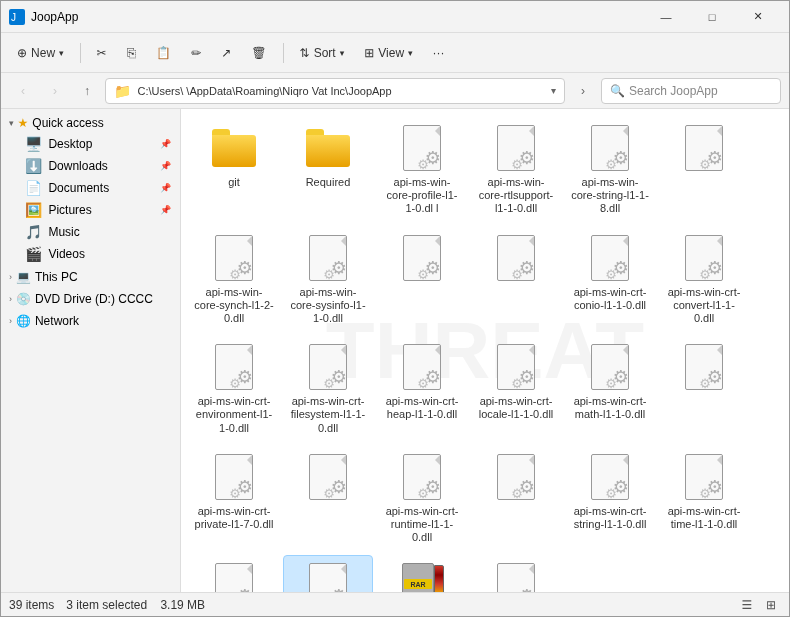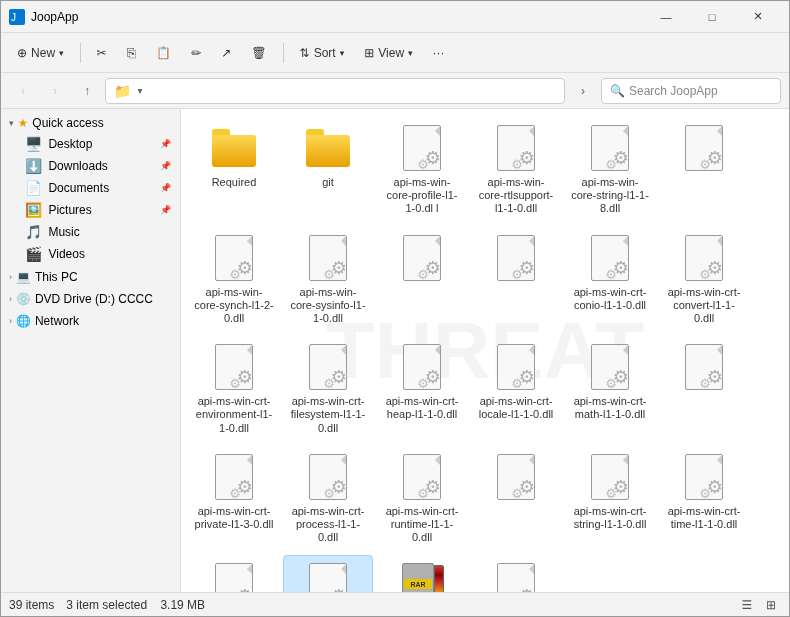--- a/index.html
+++ b/index.html
@@ -106,20 +106,21 @@
     </button>
     <button class="tb-btn">···</button>
   </div>
 
   <div class="address-bar">
     <button class="addr-nav-btn disabled">‹</button>
     <button class="addr-nav-btn disabled">›</button>
     <button class="addr-nav-btn">↑</button>
     <div class="address-input">
       <span class="addr-folder-icon">📁</span>
+      <span class="addr-text">C:\Users\            \AppData\Roaming\Niqro Vat Inc\JoopApp</span>
       <span class="addr-chevron">▾</span>
     </div>
     <button class="addr-nav-btn">›</button>
     <div class="search-box">
       <span>🔍</span>
       <span>Search JoopApp</span>
     </div>
   </div>
 
   <div class="main-area">
@@ -192,30 +193,30 @@
       <div class="watermark">THREAT</div>
       <div class="files-grid" id="files-grid">
 
       <div class="file-item">
             <div class="file-icon">
               <div style="position:relative; width:44px; height:38px;">
       <div style="position:absolute; top:0; left:0; width:18px; height:8px; background:#f5cc30; border-radius:3px 3px 0 0;"></div>
       <div style="position:absolute; top:6px; left:0; width:44px; height:32px; background:linear-gradient(to bottom,#fdd853,#e8a000); border-radius:0 3px 3px 3px;"></div>
     </div>
             </div>
-            <div class="file-label">Required</div>
+            <div class="file-label">git</div>
           </div>
           <div class="file-item">
             <div class="file-icon">
               <div style="position:relative; width:44px; height:38px;">
       <div style="position:absolute; top:0; left:0; width:18px; height:8px; background:#f5cc30; border-radius:3px 3px 0 0;"></div>
       <div style="position:absolute; top:6px; left:0; width:44px; height:32px; background:linear-gradient(to bottom,#fdd853,#e8a000); border-radius:0 3px 3px 3px;"></div>
     </div>
             </div>
-            <div class="file-label">git</div>
+            <div class="file-label">Required</div>
           </div>
           <div class="file-item">
             <div class="file-icon">
               <div style="position:relative;width:38px;height:46px;">
       <div style="position:absolute;top:0;left:0;width:38px;height:46px;background:#f8f8f8;border:1.5px solid #999;border-radius:2px;">
         <div style="position:absolute;top:0;right:0;width:0;height:0;border-style:solid;border-width:0 10px 10px 0;border-color:transparent #ccc transparent transparent;"></div>
         <div style="position:absolute;top:0;right:0;width:0;height:0;border-style:solid;border-width:10px 10px 0 0;border-color:#f8f8f8 transparent transparent transparent;"></div>
       </div>
       <span style="position:absolute;bottom:4px;right:0px;font-size:18px;color:#b0b0b0;line-height:1;">⚙</span>
       <span style="position:absolute;bottom:0px;right:12px;font-size:13px;color:#c0c0c0;line-height:1;">⚙</span>
@@ -418,34 +419,33 @@
             <div class="file-icon">
               <div style="position:relative;width:38px;height:46px;">
       <div style="position:absolute;top:0;left:0;width:38px;height:46px;background:#f8f8f8;border:1.5px solid #999;border-radius:2px;">
         <div style="position:absolute;top:0;right:0;width:0;height:0;border-style:solid;border-width:0 10px 10px 0;border-color:transparent #ccc transparent transparent;"></div>
         <div style="position:absolute;top:0;right:0;width:0;height:0;border-style:solid;border-width:10px 10px 0 0;border-color:#f8f8f8 transparent transparent transparent;"></div>
       </div>
       <span style="position:absolute;bottom:4px;right:0px;font-size:18px;color:#b0b0b0;line-height:1;">⚙</span>
       <span style="position:absolute;bottom:0px;right:12px;font-size:13px;color:#c0c0c0;line-height:1;">⚙</span>
     </div>
             </div>
-            <div class="file-label">api-ms-win-crt-private-l1-3-0.dll</div>
-          </div>
-          <div class="file-item">
-            <div class="file-icon">
-              <div style="position:relative;width:38px;height:46px;">
-      <div style="position:absolute;top:0;left:0;width:38px;height:46px;background:#f8f8f8;border:1.5px solid #999;border-radius:2px;">
-        <div style="position:absolute;top:0;right:0;width:0;height:0;border-style:solid;border-width:0 10px 10px 0;border-color:transparent #ccc transparent transparent;"></div>
-        <div style="position:absolute;top:0;right:0;width:0;height:0;border-style:solid;border-width:10px 10px 0 0;border-color:#f8f8f8 transparent transparent transparent;"></div>
-      </div>
-      <span style="position:absolute;bottom:4px;right:0px;font-size:18px;color:#b0b0b0;line-height:1;">⚙</span>
-      <span style="position:absolute;bottom:0px;right:12px;font-size:13px;color:#c0c0c0;line-height:1;">⚙</span>
-    </div>
-            </div>
-            <div class="file-label">api-ms-win-crt-process-l1-1-0.dll</div>
+            <div class="file-label">api-ms-win-crt-private-l1-7-0.dll</div>
+          </div>
+          <div class="file-item">
+            <div class="file-icon">
+              <div style="position:relative;width:38px;height:46px;">
+      <div style="position:absolute;top:0;left:0;width:38px;height:46px;background:#f8f8f8;border:1.5px solid #999;border-radius:2px;">
+        <div style="position:absolute;top:0;right:0;width:0;height:0;border-style:solid;border-width:0 10px 10px 0;border-color:transparent #ccc transparent transparent;"></div>
+        <div style="position:absolute;top:0;right:0;width:0;height:0;border-style:solid;border-width:10px 10px 0 0;border-color:#f8f8f8 transparent transparent transparent;"></div>
+      </div>
+      <span style="position:absolute;bottom:4px;right:0px;font-size:18px;color:#b0b0b0;line-height:1;">⚙</span>
+      <span style="position:absolute;bottom:0px;right:12px;font-size:13px;color:#c0c0c0;line-height:1;">⚙</span>
+    </div>
+            </div>
           </div>
           <div class="file-item">
             <div class="file-icon">
               <div style="position:relative;width:38px;height:46px;">
       <div style="position:absolute;top:0;left:0;width:38px;height:46px;background:#f8f8f8;border:1.5px solid #999;border-radius:2px;">
         <div style="position:absolute;top:0;right:0;width:0;height:0;border-style:solid;border-width:0 10px 10px 0;border-color:transparent #ccc transparent transparent;"></div>
         <div style="position:absolute;top:0;right:0;width:0;height:0;border-style:solid;border-width:10px 10px 0 0;border-color:#f8f8f8 transparent transparent transparent;"></div>
       </div>
       <span style="position:absolute;bottom:4px;right:0px;font-size:18px;color:#b0b0b0;line-height:1;">⚙</span>
       <span style="position:absolute;bottom:0px;right:12px;font-size:13px;color:#c0c0c0;line-height:1;">⚙</span>

